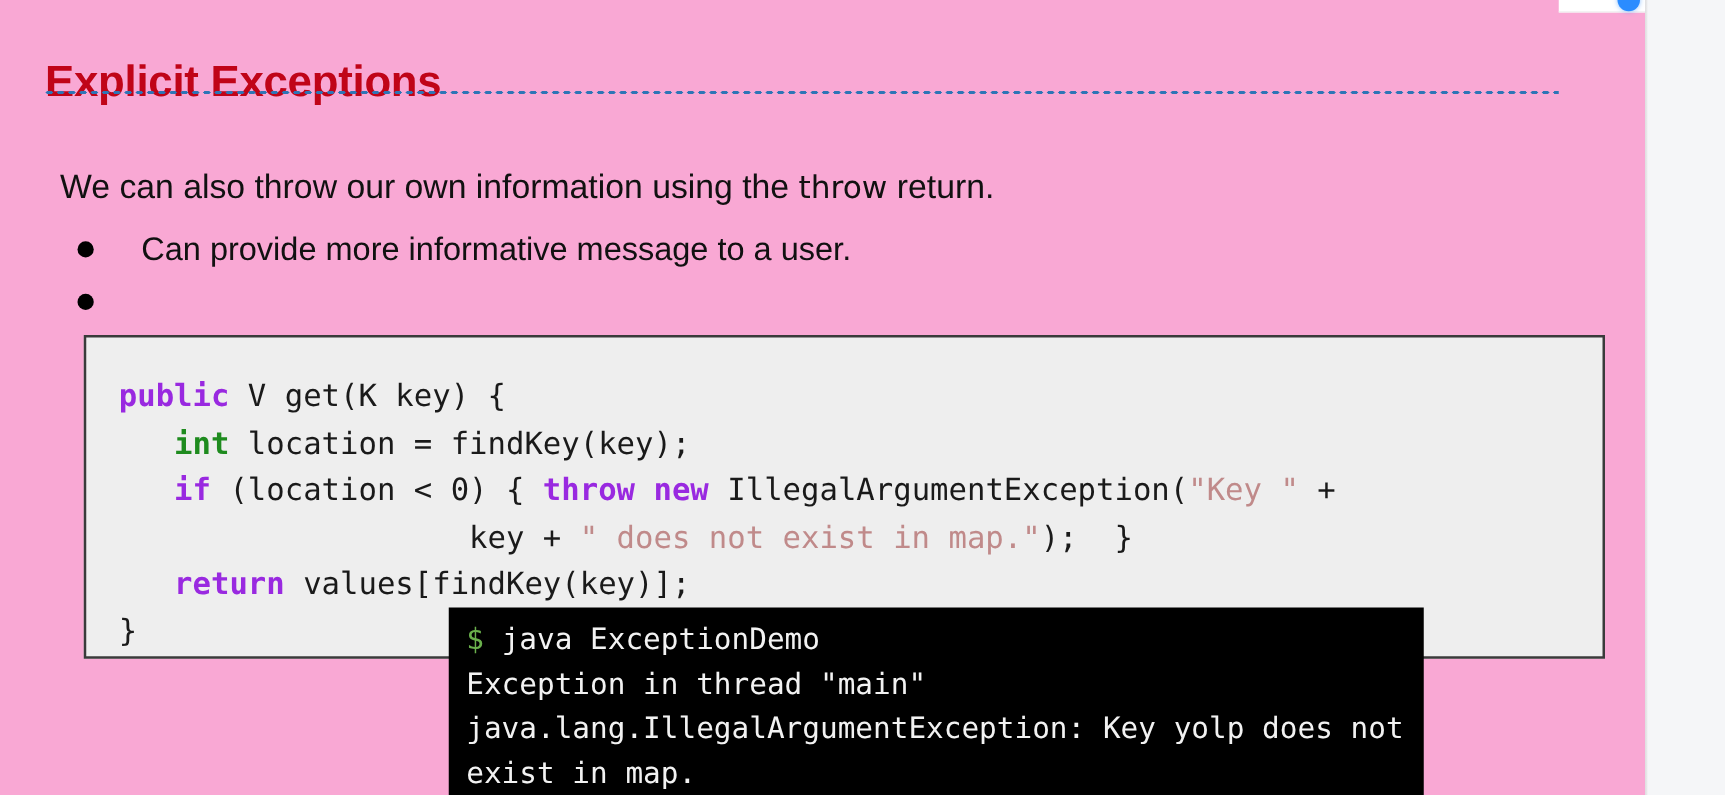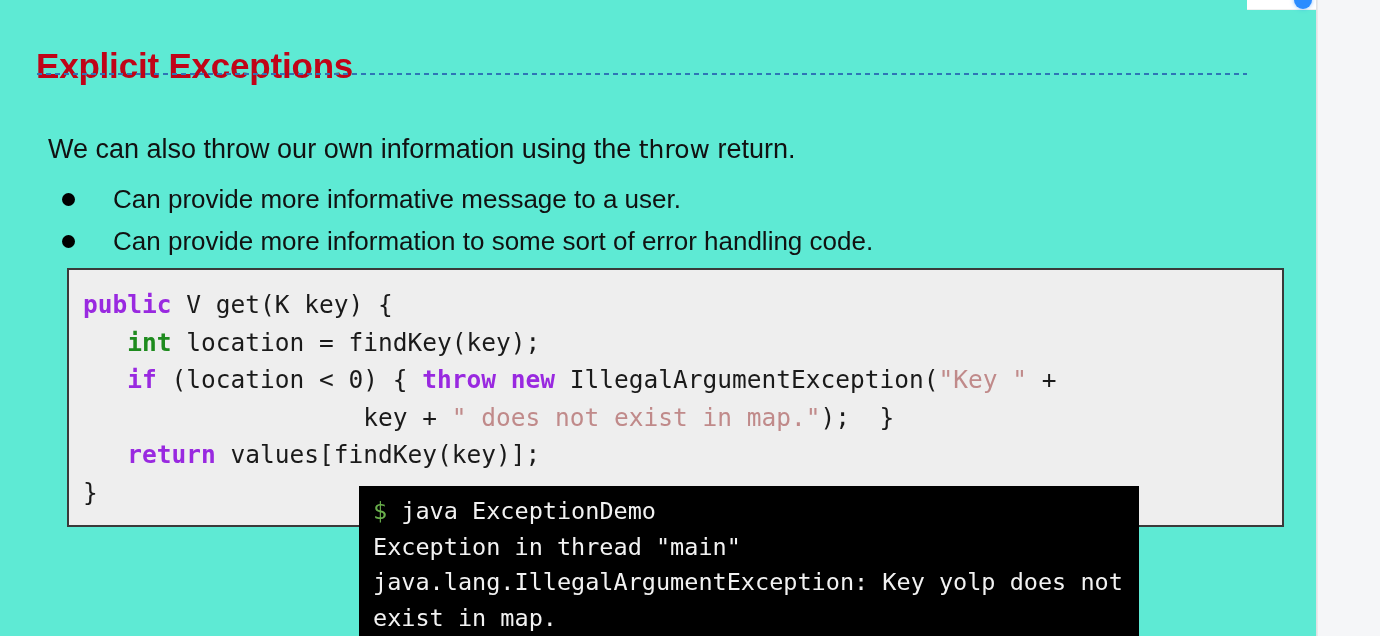--- a/index.html
+++ b/index.html
@@ -39,21 +39,21 @@
     background: linear-gradient(to right, #d7d7d9, #ececed);
   }
 
   
   .slide {
     position: absolute;
     left: 0;
     top: 0;
     width: 1316px;
     height: 636px;
-    background: #5eead4;
+    background: #f9a8d4;
     overflow: hidden;
   }
 
   
   .top-dot {
     position: absolute;
     left: 1294px;
     top: -9px;
     width: 18px;
     height: 18px;
@@ -139,21 +139,21 @@
     position: absolute;
     left: 67px;
     top: 268px;
     width: 1217px;
     height: 259px;
     background: #eeeeee;
     border: 2px solid #3a3a3a;
     box-sizing: border-box;
   }
   .code-card pre {
-    margin: 0;
+    margin: 12px;
     padding: 16px 0 0 14px;
     font-family: "DejaVu Sans Mono", monospace;
     font-size: 24.5px;
     line-height: 37.5px;
     color: #1a1a1a;
     white-space: pre;
   }
   .k  { color: #9929e0; font-weight: bold; }   
   .t  { color: #1e8b1e; font-weight: bold; }   
   .s  { color: #c08a8a; }                      
@@ -199,21 +199,20 @@
 
     <p class="lead"><span>We can also throw our own information using the </span><b>throw</b><span> return.</span></p>
 
     <ul class="bullets">
       <li>
         <span class="dot"></span>
         <span>Can provide more informative message to a user.</span>
       </li>
       <li>
         <span class="dot"></span>
-        <span>Can provide more information to some sort of error handling code.</span>
       </li>
     </ul>
 
     <div class="code-card">
       <pre id="code-pre"><span class="k">public</span><span> V get(K key) {</span>
 <span>   </span><span class="t">int</span><span> location = findKey(key);</span>
 <span>   </span><span class="k">if</span><span> (location &lt; 0) { </span><span class="k">throw new</span><span> IllegalArgumentException(</span><span class="s">"Key "</span><span> +</span>
 <span>                   key + </span><span class="s">" does not exist in map."</span><span>);  }</span>
 <span>   </span><span class="k">return</span><span> values[findKey(key)];</span>
 <span>}</span></pre>

